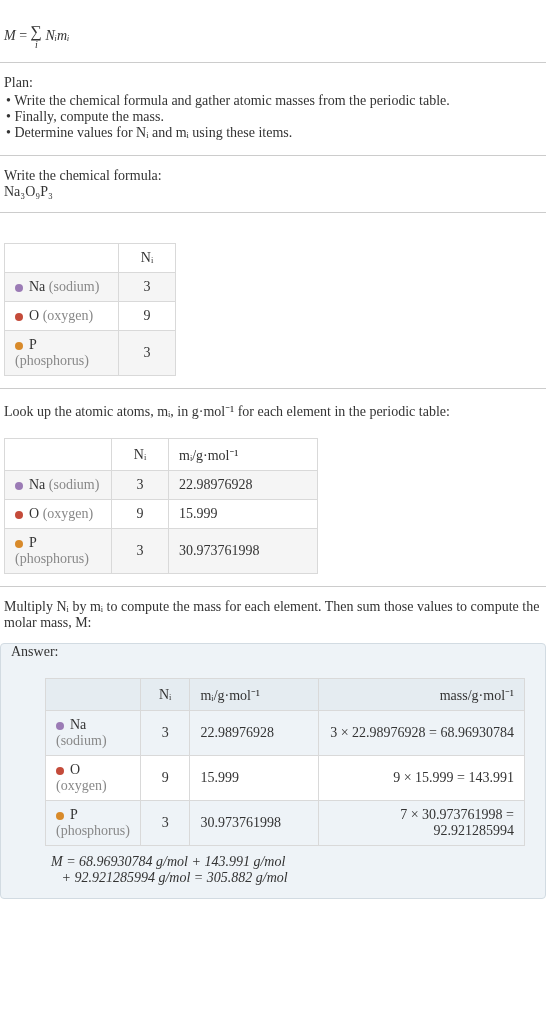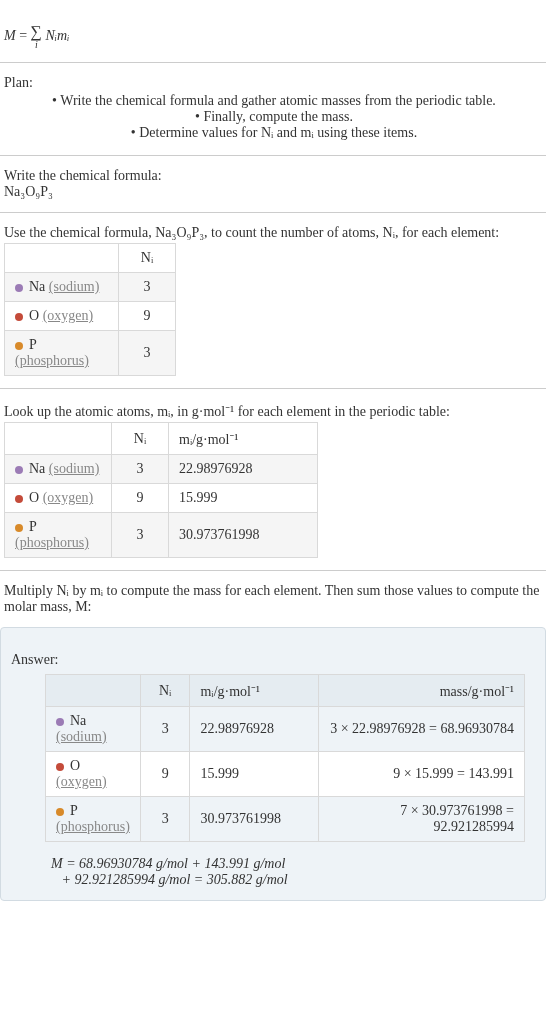--- a/index.html
+++ b/index.html
@@ -21,74 +21,73 @@
 }
 .formula {
   font-style: italic;
 }
 .formula .var { font-style: italic; }
 .formula .op { font-style: normal; }
 ul.plan {
   list-style: none;
   padding-left: 2px;
   margin: 2px 0;
-  text-align: center;
 }
 ul.plan li::before {
   content: "• ";
 }
 table {
   border-collapse: collapse;
-  margin-top: 2px;
+  margin-top: 18px;
 }
 th, td {
   border: 1px solid #d9d9d9;
   padding: 6px 10px;
   text-align: left;
   font-weight: normal;
 }
 th {
   background: #fff;
 }
 tr.alt td { background: #f5f5f5; }
 tr.first td { background: #f5f5f5; }
 .table1 { width: 172px; }
 .table1 td.col2, .table1 th.col2 { text-align: center; width: 36px; }
 .table2 { width: 314px; }
 .table2 .col2 { text-align: center; width: 36px;}
 .table2 .col3 { width: 128px; }
-.elem { color: #888; text-decoration: underline; }
+.elem { color: #888; }
 .dot {
   display: inline-block;
   width: 8px; height: 8px;
   border-radius: 50%;
   margin-right: 6px; vertical-align: middle;
 }
 .dot.na { background: #9b7bb5; }
 .dot.o { background: #c44b3a; }
 .dot.p { background: #d88a2a; }
 .answer-box {
   background: #eef3f7;
   border: 1px solid #d2dbe2;
   border-radius: 4px;
-  padding: 24px 10px 12px 10px;
+  padding: 0 10px 12px 10px;
   margin-top: 4px;
 }
 .answer-label { margin-bottom: 6px; color: #333; }
 .ans-inner { padding-left: 34px; }
 .table3 { width: 480px; background: #fff; }
 .table3 th { background: #e5ecf1; text-align:center;}
 .table3 td { background: #fff; }
 .table3 tr.shade td { background: #eef3f7; }
 .table3 .col2 { text-align:center; width:30px;}
 .table3 .col3 { text-align:left; width:110px;}
 .table3 .col4 { text-align:right; width:194px;}
 .final {
   font-style: italic;
-  margin-top: 14px;
+  margin-top: 8px;
   padding-left: 6px;
 }
 .sigma {
   display:inline-block;
   vertical-align:middle;
   text-align:center;
   line-height:1;
 }
 .sigma .sig { font-size:16px; display:block;}
 .sigma .idx { font-size:10px; font-style:italic; display:block;}
@@ -114,21 +113,20 @@
 </div>
 <hr>
 
 <div class="section">
   <span>Write the chemical formula:</span><br>
   <span>Na₃O₉P₃</span>
 </div>
 <hr>
 
 <div class="section">
-  <span><span>Use the chemical formula, </span><span>Na₃O₉P₃</span><span>, to count the number of atoms, Nᵢ, for each element:</span></span>
   <table class="table1">
     <tbody>
         <tr>
           <th></th>
           <th class="col2">Nᵢ</th>
         </tr>
     <tr class="first">
           <td><span class="dot na"></span><span>Na</span> <span class="elem">(sodium)</span></td>
           <td class="col2">3</td>
         </tr>

